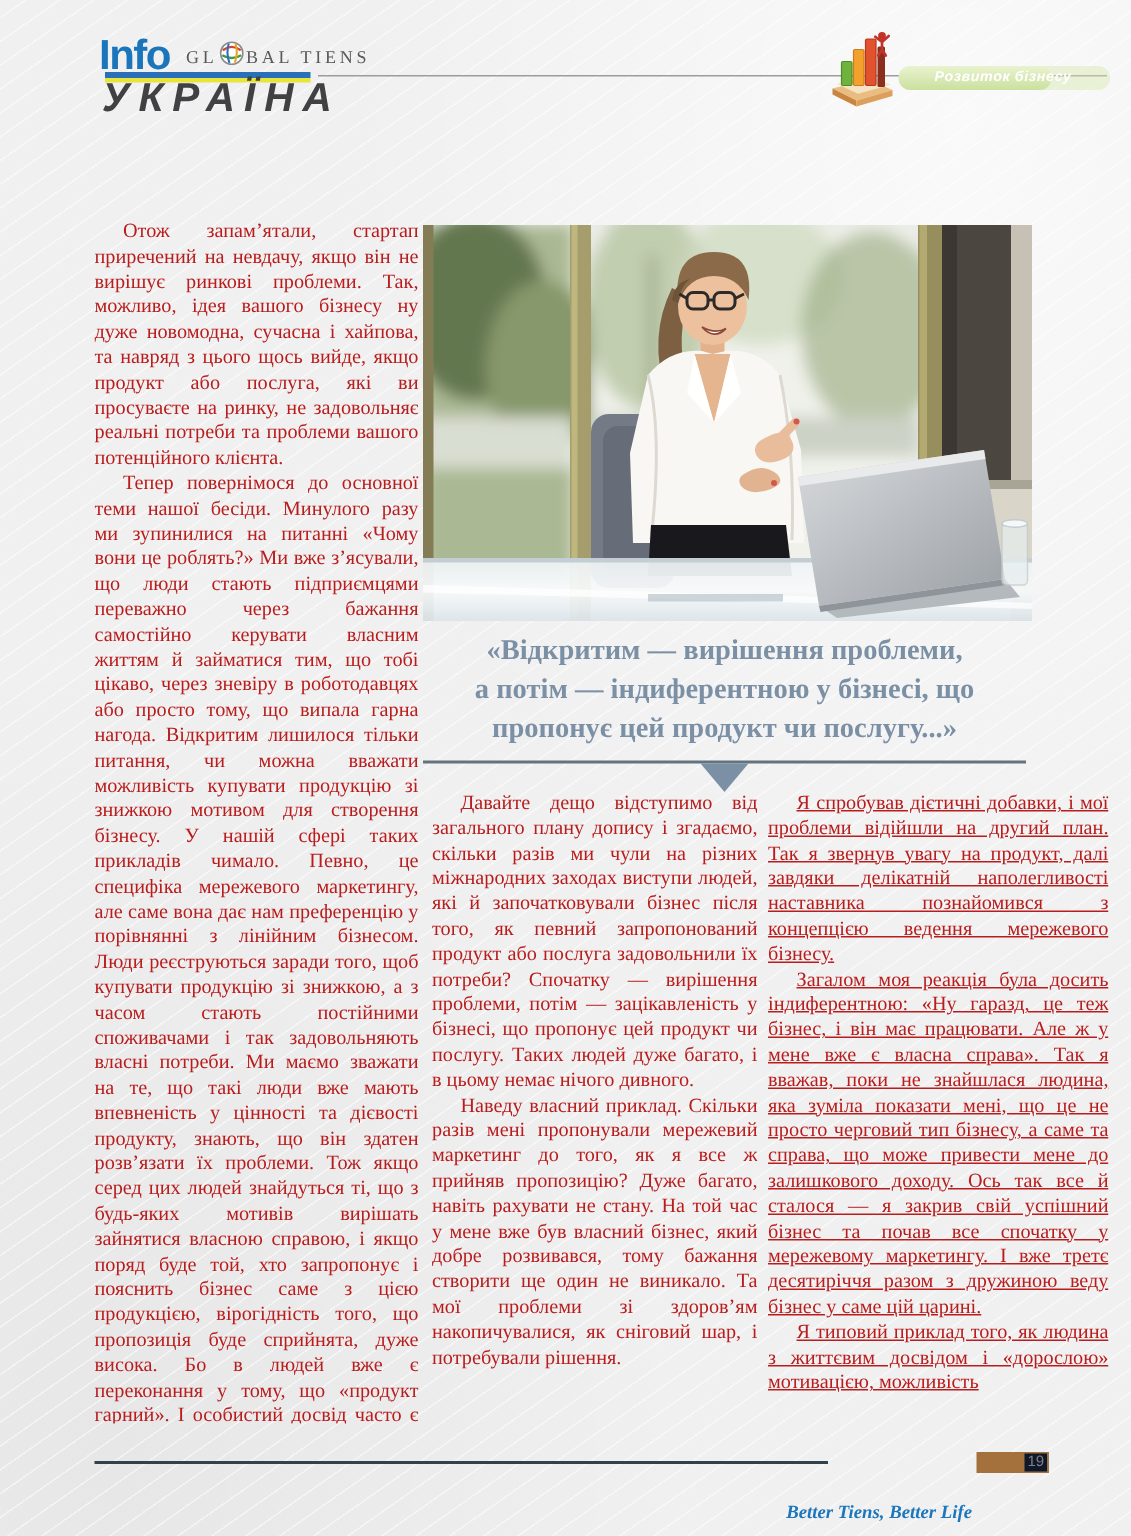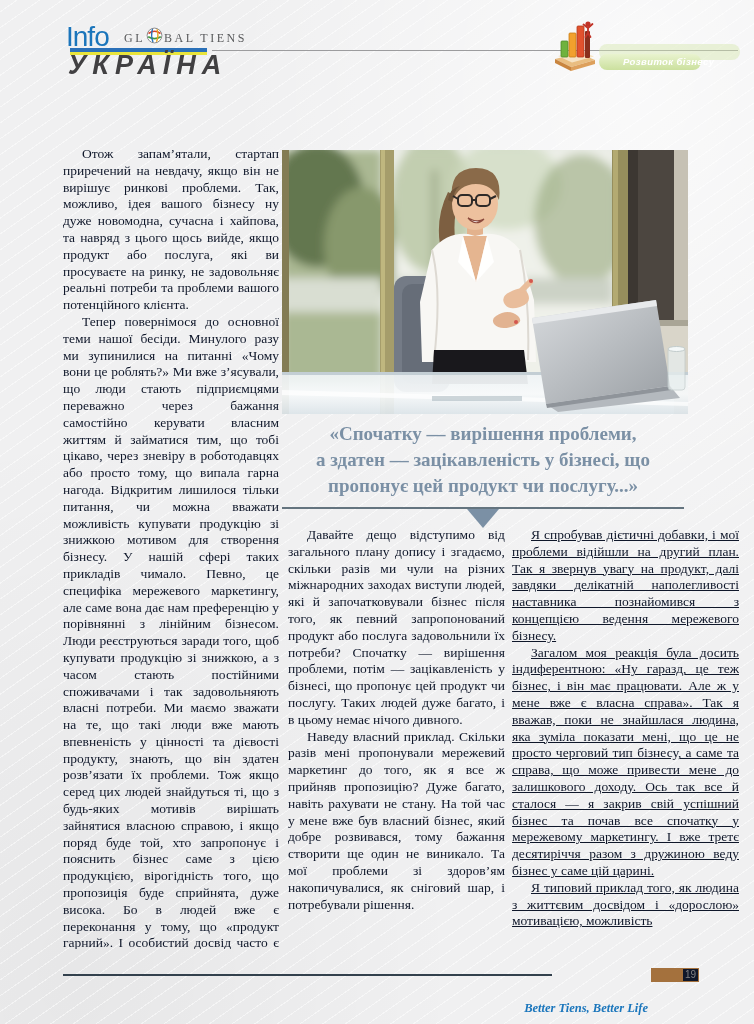--- a/index.html
+++ b/index.html
@@ -11,52 +11,52 @@
   .page::before {
     content:""; position:absolute; inset:0; pointer-events:none;
     background:
       repeating-linear-gradient(-35deg, rgba(255,255,255,.5) 0 1px, rgba(255,255,255,0) 1px 13px),
       radial-gradient(ellipse at 85% 8%, rgba(255,255,255,.65), rgba(255,255,255,0) 45%),
       radial-gradient(ellipse at 10% 95%, rgba(0,0,0,.04), rgba(0,0,0,0) 40%);
   }
   .abs { position:absolute; }
 
   
-  .info-logo { left:66px; top:21px; font-family:"Liberation Sans",sans-serif; font-weight:normal; font-size:28px; color:#1b75bb; letter-spacing:-1px; }
+  .info-logo { left:66px; top:21px; font-family:"Liberation Sans",sans-serif; font-weight:bold; font-size:28px; color:#1b75bb; letter-spacing:-1px; }
   .global-logo { left:124px; top:27px; font-family:"Liberation Serif",serif; font-size:12px; color:#58595b; letter-spacing:2.5px; white-space:nowrap; }
   .global-logo .globe { display:inline-block; vertical-align:-2px; margin:0 1px; }
   .bar-blue { left:70px; top:48px; width:137px; height:4px; background:#2a70b8; }
   .bar-yellow { left:70px; top:52px; width:137px; height:3px; background:#e9e43c; }
   .header-rule { left:212px; top:50px; width:526px; height:1px; background:#9c9c9e; }
   .country { left:68px; top:50px; font-family:"Liberation Sans",sans-serif; font-style:italic; font-weight:bold; font-size:27px; letter-spacing:6px; color:#414042; }
 
   
   .badge-icon { left:549px; top:19px; }
   .badge-tail { left:599px; top:44px; width:141px; height:16px; border-radius:8px; background:rgba(213,231,173,.45); }
   .badge-pill {
     left:599px; top:44px; width:102px; height:16px; border-radius:8px;
     background:linear-gradient(180deg,#e9f3cf,#cbe09e);
     font-family:"Liberation Sans",sans-serif; font-style:italic; font-weight:bold;
     font-size:9.5px; line-height:16px; color:#ffffff; letter-spacing:.4px;
-    padding-left:24px; box-sizing:border-box; white-space:nowrap;margin-top:10px;
+    padding-left:24px; box-sizing:border-box; white-space:nowrap;
   }
 
   
   .photo { left:282px; top:150px; width:406px; height:264px; overflow:hidden; }
 
   
   .quote { left:282px; top:421px; width:402px; text-align:center; color:#7b90a5;
            font-weight:bold; font-size:19px; line-height:26px; }
   .quote-rule { left:282px; top:507px; width:402px; height:2px; background:#64747f; }
   .quote-pointer { left:467px; top:509px; width:0; height:0;
            border-left:16px solid transparent; border-right:16px solid transparent;
            border-top:19px solid #7b90a5; }
 
   
-  .col { font-size:13.5px; line-height:16.8px; color:#0f172a; text-align:justify; overflow:hidden; }
+  .col { font-size:13.5px; line-height:16.8px; color:#b91c1c; text-align:justify; overflow:hidden; }
   .col p { margin:0; text-indent:19px; }
   .col-left   { left:63px;  top:146px; width:216px; height:803px; }
   .col-middle { left:288px; top:527px; width:217px; height:440px; }
   .col-right  { left:512px; top:527px; width:227px; height:440px;text-decoration:underline; }
 
   
   .footer-rule { left:63px; top:974px; width:489px; height:2px; background:#33414d; }
   .footer-slogan { right:106px; top:966px; font-style:italic; font-weight:bold;
                    font-size:12.5px; color:#1b76bc; white-space:nowrap;margin-top:35px; }
   .pagenum-bar { left:651px; top:968px; width:31px; height:14px; background:#a4713d; }
@@ -200,22 +200,22 @@
       </g>
 
       <g>
         <rect x="386" y="198" width="17" height="42" rx="3" fill="#e7eeee" opacity=".75" stroke="#c2cccc" stroke-width="1"></rect>
         <ellipse cx="394.5" cy="199" rx="8.5" ry="2.5" fill="#f4f8f8" stroke="#c2cccc" stroke-width="1"></ellipse>
       </g>
     </svg>
   </div>
 
   <div class="abs quote">
-    <div>«Спочатку — вирішення проблеми,</div>
-    <div>а здатен — зацікавленість у бізнесі, що</div>
+    <div>«Відкритим — вирішення проблеми,</div>
+    <div>а потім — індиферентною у бізнесі, що</div>
     <div>пропонує цей продукт чи послугу...»</div>
   </div>
   <div class="abs quote-rule"></div>
   <div class="abs quote-pointer"></div>
 
   <div class="abs col col-left">
     <p>Отож запам’ятали, стартап приречений на невдачу, якщо він не вирішує ринкові проблеми. Так, можливо, ідея вашого бізнесу ну дуже новомодна, сучасна і хайпова, та навряд з цього щось вийде, якщо продукт або послуга, які ви просуваєте на ринку, не задовольняє реальні потреби та проблеми вашого потенційного клієнта.</p>
     <p>Тепер повернімося до основної теми нашої бесіди. Минулого разу ми зупинилися на питанні «Чому вони це роблять?» Ми вже з’ясували, що люди стають підприємцями переважно через бажання самостійно керувати власним життям й займатися тим, що тобі цікаво, через зневіру в роботодавцях або просто тому, що випала гарна нагода. Відкритим лишилося тільки питання, чи можна вважати можливість купувати продукцію зі знижкою мотивом для створення бізнесу. У нашій сфері таких прикладів чимало. Певно, це специфіка мережевого маркетингу, але саме вона дає нам преференцію у порівнянні з лінійним бізнесом. Люди реєструються заради того, щоб купувати продукцію зі знижкою, а з часом стають постійними споживачами і так задовольняють власні потреби. Ми маємо зважати на те, що такі люди вже мають впевненість у цінності та дієвості продукту, знають, що він здатен розв’язати їх проблеми. Тож якщо серед цих людей знайдуться ті, що з будь-яких мотивів вирішать зайнятися власною справою, і якщо поряд буде той, хто запропонує і пояснить бізнес саме з цією продукцією, вірогідність того, що пропозиція буде сприйнята, дуже висока. Бо в людей вже є переконання у тому, що «продукт гарний». І особистий досвід часто є вирішальним у бізнесі.</p>
   </div>
   <div class="abs col col-middle">

